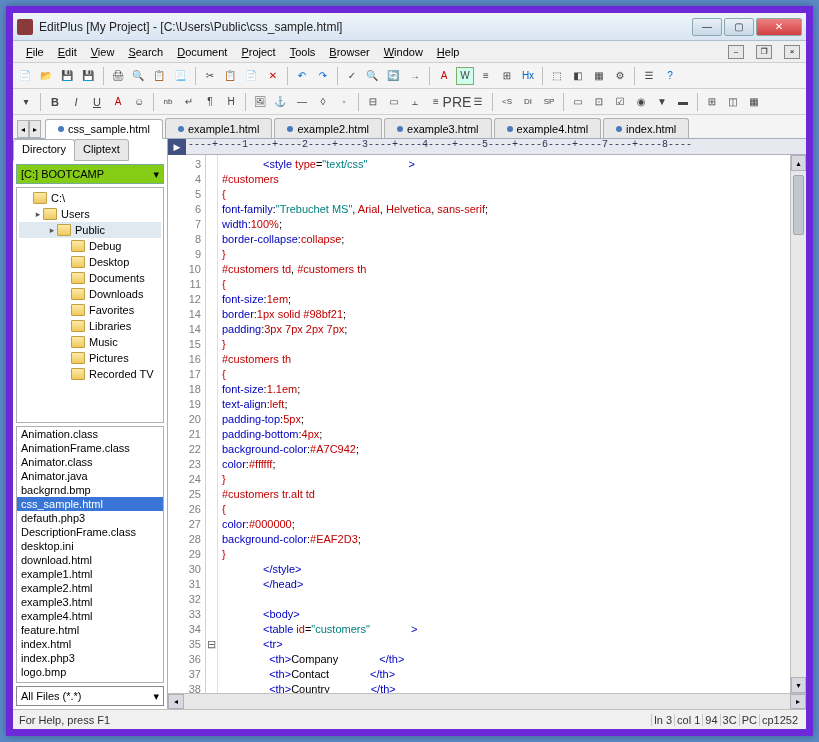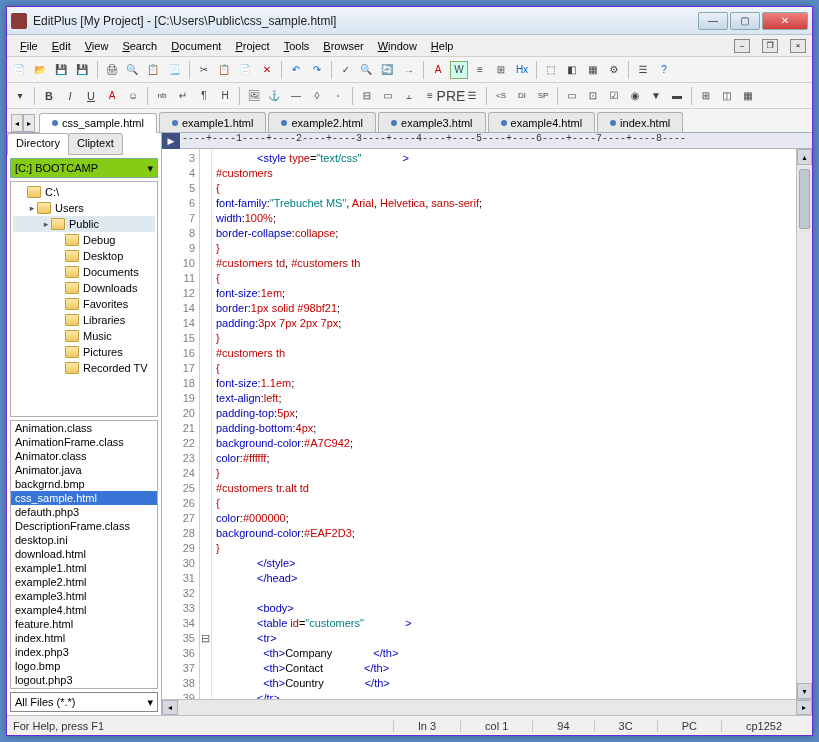--- a/index.html
+++ b/index.html
@@ -1,17 +1,17 @@
 <!DOCTYPE html>
 <html><head>
 <meta charset="utf-8">
 <style>
 * { box-sizing: border-box; margin: 0; padding: 0; font-family: "Segoe UI", Tahoma, sans-serif; font-size: 11px; }
 body { background: #5a8ac6; padding: 6px; width: 819px; height: 742px; overflow: hidden; }
-.window { background: #f0f0f0; border: 1px solid #6d28d9; width: 100%; height: 100%; display: flex; flex-direction: column; box-shadow: 0 0 8px rgba(0,0,0,0.3); }
+.window { background: #f0f0f0; border: 7px solid #6d28d9; width: 100%; height: 100%; display: flex; flex-direction: column; box-shadow: 0 0 8px rgba(0,0,0,0.3); }
 .titlebar { background: linear-gradient(to bottom, #f0f5fa, #d8e5f2); height: 28px; display: flex; align-items: center; padding: 0 4px; border-bottom: 1px solid #b0c0d0; }
 .titlebar .icon { width: 16px; height: 16px; background: #8b3a3a; margin-right: 6px; border-radius: 2px; }
 .titlebar .title { flex: 1; color: #222; font-size: 12px; }
 .winbtns { display: flex; gap: 0; }
 .winbtn { width: 30px; height: 18px; background: linear-gradient(to bottom, #eaf0f8, #c8d8e8); border: 1px solid #8aa; border-radius: 2px; margin-left: 2px; display: flex; align-items: center; justify-content: center; font-size: 10px; color: #333; cursor: default; }
 .winbtn.close { background: linear-gradient(to bottom, #f08080, #d04040); color: #fff; width: 46px; }
 .menubar { background: #f0f0f0; height: 22px; display: flex; align-items: center; padding: 0 6px; gap: 10px; border-bottom: 1px solid #d0d0d0; }
 .menubar .menu { padding: 2px 7px; cursor: default; }
 .menubar .menu u { text-decoration: underline; }
 .menubar .spacer { flex: 1; }
@@ -60,21 +60,21 @@
 .c-sel { color: #c00000; }
 .c-prop { color: #0000c0; }
 .c-val { color: #c00000; }
 .c-punc { color: #c00000; }
 .vscroll { width: 16px; background: #e8e8e8; border-left: 1px solid #c0c0c0; position: relative; }
 .vscroll .thumb { position: absolute; top: 20px; left: 2px; right: 2px; height: 60px; background: #c0c8d0; border: 1px solid #a0a8b0; border-radius: 2px; }
 .vscroll .arr { height: 16px; background: #d8d8e0; border: 1px solid #b0b0b8; font-size: 8px; display:flex; align-items:center; justify-content:center; }
 .hscroll { height: 16px; background: #e8e8e8; border-top: 1px solid #c0c0c0; display:flex; }
 .hscroll .arr { width: 16px; background: #d8d8e0; border: 1px solid #b0b0b8; font-size:8px; display:flex; align-items:center; justify-content:center;}
 .statusbar { height: 20px; background: #f0f0f0; border-top: 1px solid #c0c0c0; display: flex; align-items: center; padding: 0 6px; font-size: 11px; color: #333; }
-.statusbar .cell { padding: 0 24px; border-left: 1px solid #c8c8c8; }
+.statusbar .cell { padding: 0 2px; border-left: 1px solid #c8c8c8; }
 .statusbar .first { flex: 1; border: none; padding-left: 0; }
 </style>
 </head>
 <body>
 
 <div class="window">
   <div class="titlebar">
     <div class="icon"></div>
     <div class="title">EditPlus [My Project] - [C:\Users\Public\css_sample.html]</div>
     <div class="winbtns">

